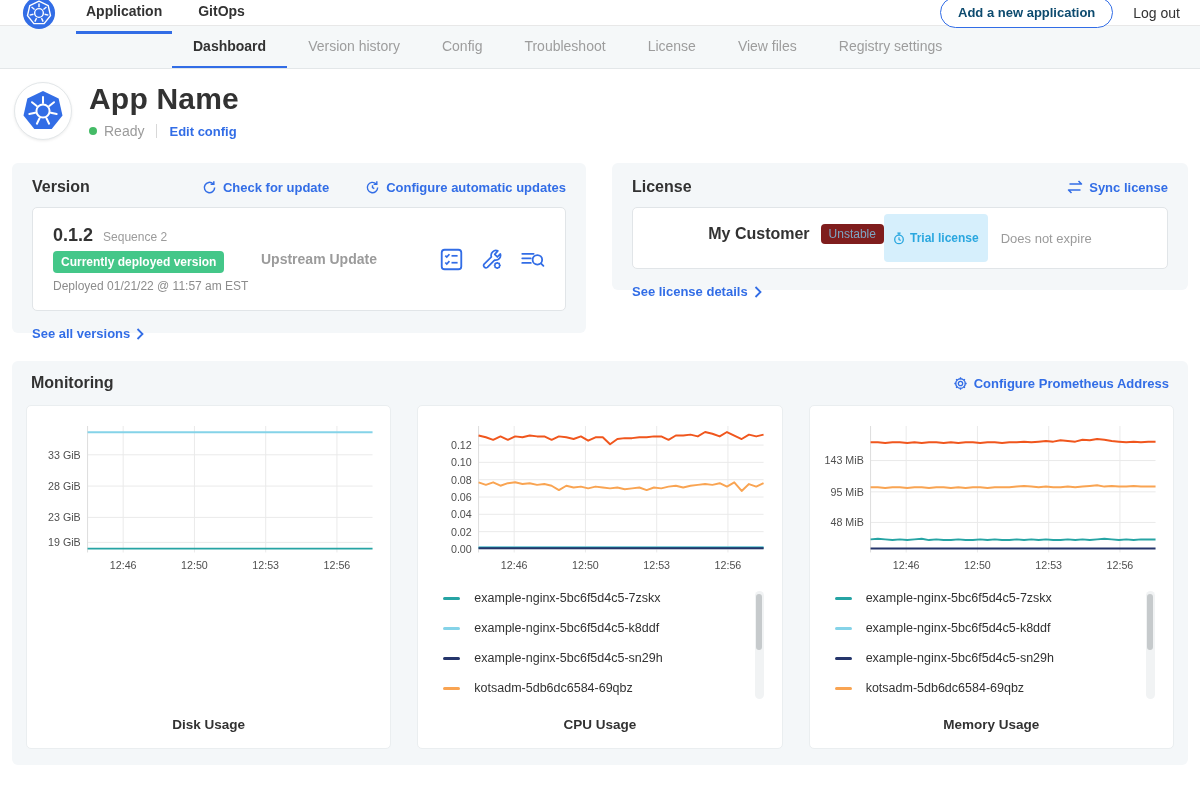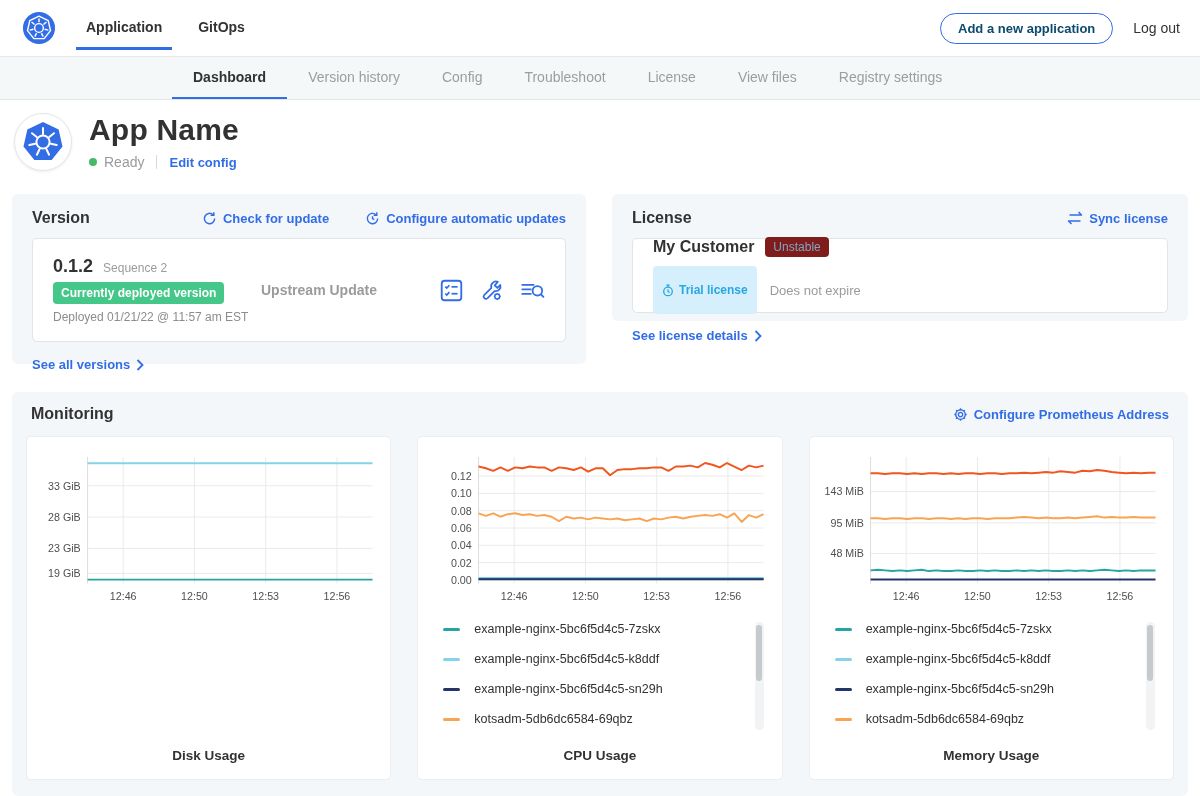--- a/index.html
+++ b/index.html
@@ -3,21 +3,21 @@
 <meta charset="utf-8">
 <style>
   * { box-sizing: border-box; }
   html,body { margin:0; padding:0; }
   body {
     width:1200px; height:796px; overflow:hidden;
     background:#ffffff; color:#323232;
     font-family:"Liberation Sans", sans-serif;
   }
   
-  .topnav { height:57px; display:flex; align-items:center; padding:0 20px 0 22px;
+  .topnav { height:26px; display:flex; align-items:center; padding:0 20px 0 22px;
             border-bottom:1px solid #e8e8e8; background:#fff; }
   .brand { width:34px; height:34px; margin-right:20px; flex:none; }
   .topnav-tabs { display:flex; height:43px; }
   .topnav-tab { height:43px; display:flex; align-items:center; padding:0 10px; margin-right:16px;
                 font-size:14px; font-weight:700; color:#323232; cursor:pointer;
                 border-bottom:3px solid transparent; }
   .topnav-tab.active { border-bottom-color:#326de6; }
   .topnav-spacer { flex:1; }
   .add-btn { border:1px solid #326de6; color:#0c4a6e; background:#fff; border-radius:16px;
              padding:7px 17px; font-size:13px; font-weight:700; cursor:pointer;
@@ -57,21 +57,21 @@
   .ver-line { display:flex; align-items:baseline; gap:10px; }
   .ver-num { font-size:18px; font-weight:700;text-align:right; }
   .seq { font-size:12px; color:#9b9b9b; }
   .badge-green { display:inline-block; background:#44c789; color:#fff; font-size:12px; font-weight:700;
                  padding:4px 8px; border-radius:4px; margin:5px 0 6px; }
   .deployed { font-size:12px; color:#8c8c8c; white-space:nowrap; }
   .upstream { flex:1; font-size:14px; font-weight:700; color:#9b9b9b; padding-left:12px; }
   .icon-row { display:flex; gap:17px; color:#326de6; align-items:center; }
   .icon-row svg { cursor:pointer; }
   .card-foot { margin-top:13px; }
-  .license-inner { height:75px; display:flex; flex-direction:column; justify-content:center; }
+  .license-inner { height:62px; display:flex; flex-direction:row; justify-content:center; }
   .cust-line { display:flex; align-items:center; gap:11px; margin-bottom:9px; }
   .cust-name { font-size:16px; font-weight:700; }
   .badge-unstable { background:#7f1d1d; color:#7da5c3; font-size:12px; padding:3px 8px; border-radius:4px; }
   .lic-line { display:flex; align-items:center; gap:13px; }
   .badge-trial { background:#d6effc; color:#2aa7df; font-size:12px; font-weight:700; padding:17px 9px;
                  border-radius:4px; display:inline-flex; align-items:center; gap:5px; }
   .expiry { font-size:13px; color:#9b9b9b; }
   
   .monitoring { margin-top:28px; background:#f4f7f9; border-radius:6px; padding:13px 14px 16px; }
   .mon-head { display:flex; align-items:center; margin-bottom:13px; padding:0 5px; }

